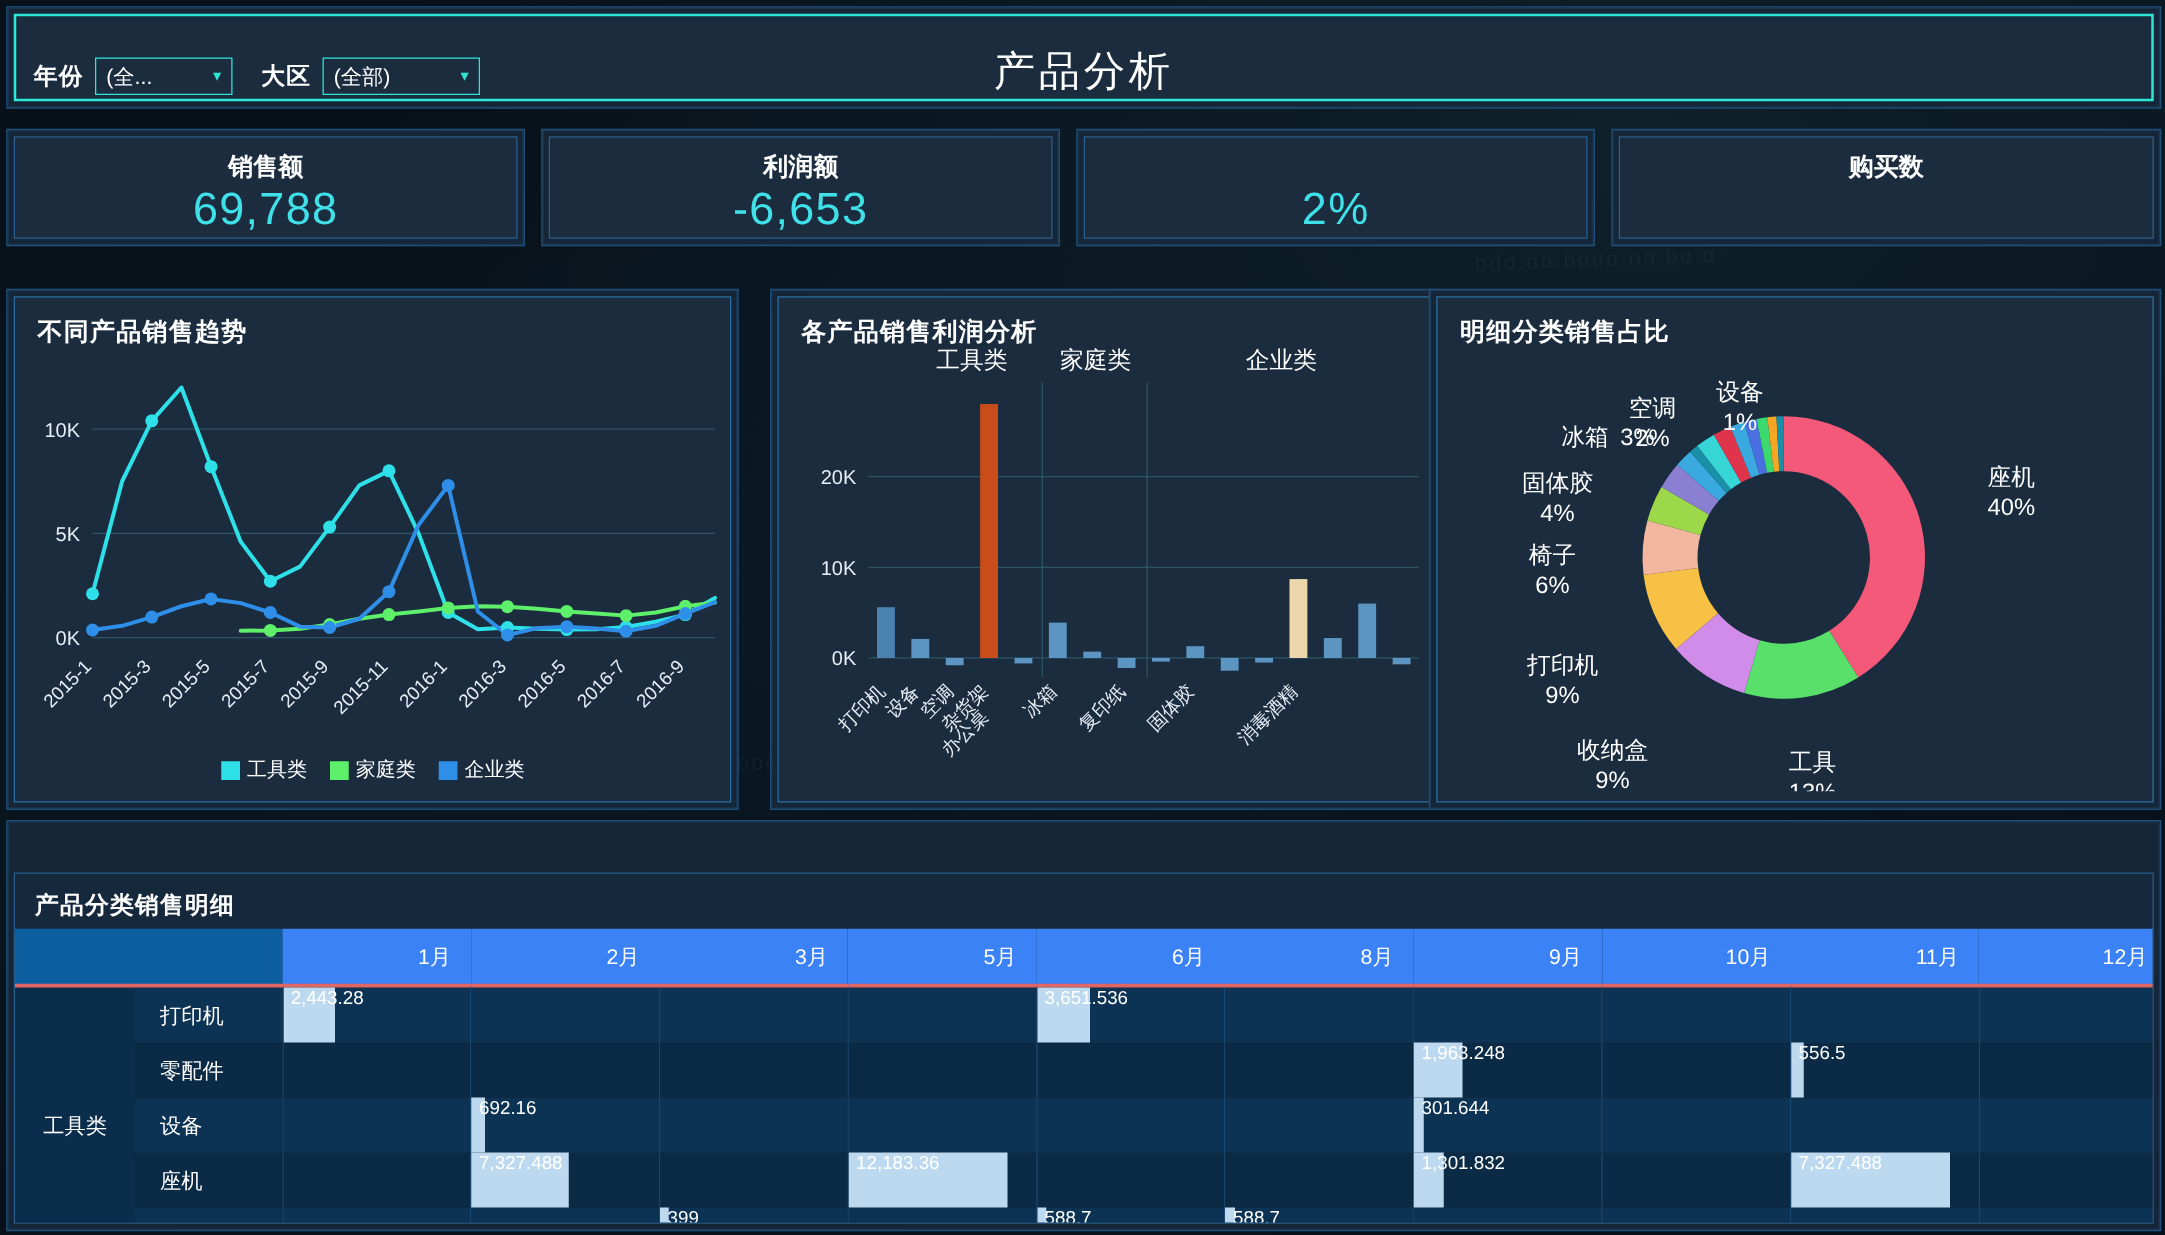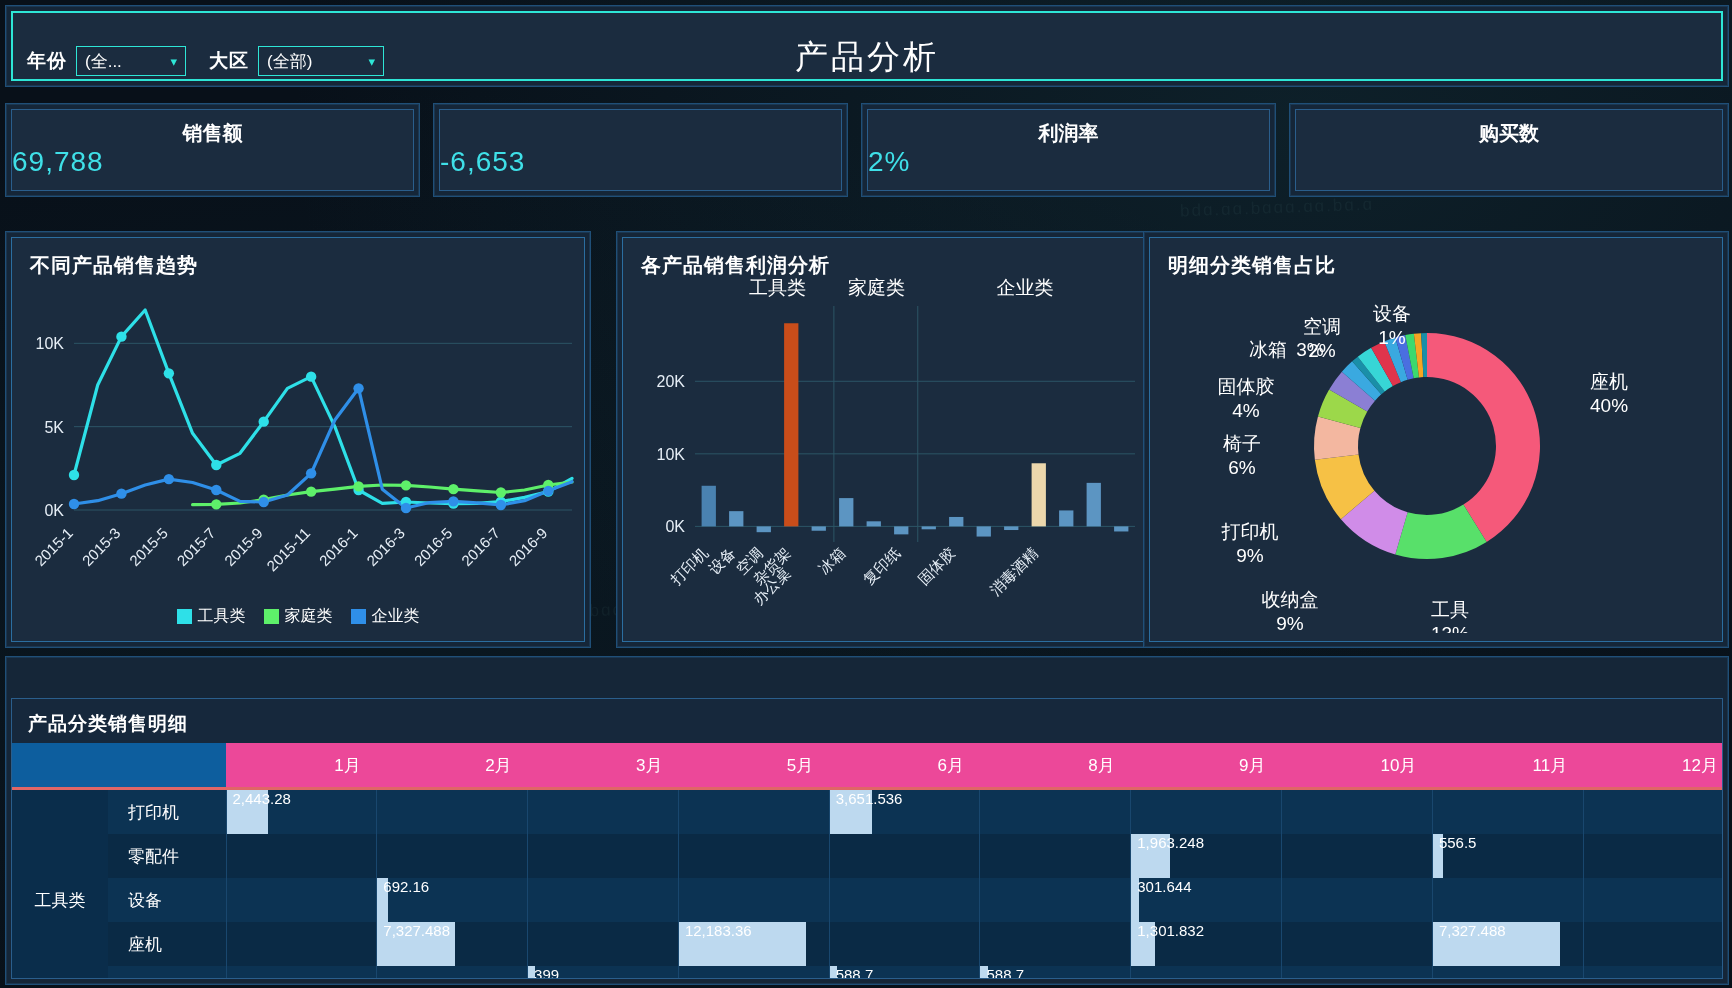--- a/index.html
+++ b/index.html
@@ -40,21 +40,21 @@
     display:flex;align-items:center;justify-content:space-between;
     border:1px solid #2ee6d6;background:#1b2c3f;
     height:28px;padding:0 8px;color:#ffffff;font-size:17px;
   }
   .caret{color:#2ee6d6;font-size:13px;margin-left:10px;}
 
   
   .kpi{top:103px;height:92px;}
   .kpi .panel-inner{border:1px solid #2a5e8c;background:#1b2c3f;}
   .kpi-label{position:absolute;left:0;right:0;top:10px;text-align:center;font-size:20px;font-weight:bold;color:#ffffff;}
-  .kpi-value{position:absolute;left:0;right:0;top:36px;text-align:left;font-size:28px;color:#3fe0e8;letter-spacing:1px;}
+  .kpi-value{position:absolute;left:0;right:0;top:36px;text-align:center;font-size:36px;color:#3fe0e8;letter-spacing:1px;}
   #kpi1{left:5px;width:413px;}
   #kpi2{left:433px;width:413px;}
   #kpi3{left:861px;width:413px;}
   #kpi4{left:1289px;width:438px;}
 
   
   #chart-line{left:5px;top:231px;width:584px;height:415px;}
   #chart-bar{left:600px;top:231px;width:533px;height:415px;margin-left:16px;}
   #chart-donut{left:1143px;top:231px;width:584px;height:415px;}
   .chart-title{position:absolute;left:18px;top:14px;font-size:20px;font-weight:bold;color:#ffffff;letter-spacing:1px;}
@@ -64,21 +64,21 @@
   .legend-item{display:flex;align-items:center;gap:6px;font-size:16px;color:#ffffff;}
   .legend-swatch{width:15px;height:15px;display:inline-block;}
 
   
   #table-panel{left:5px;top:656px;width:1722px;height:327px;}
   #table-panel .panel-inner{border:1px solid #2a5e8c;background:#16283c;overflow:hidden;margin-top:36px;}
   #table-title{position:absolute;left:16px;top:12px;font-size:19px;font-weight:bold;color:#ffffff;letter-spacing:1px;}
   #tbl{position:absolute;left:0;right:0;top:44px;}
   table{border-collapse:collapse;width:100%;table-layout:fixed;}
   thead th{
-    background:#ec4899;color:#ffffff;font-weight:normal;font-size:17px;
+    background:#3b82f6;color:#ffffff;font-weight:normal;font-size:17px;
     height:42px;text-align:right;padding-right:16px;
     border-bottom:3px solid #e06666;
   }
   thead th.corner{background:#0d5e9e;border-bottom:3px solid #e06666;}
   tbody td{height:44px;font-size:15px;color:#ffffff;padding:0;position:relative;vertical-align:middle;}
   td.cat{
     width:96px;text-align:center;font-size:17px;color:#ffffff;background:#0d3a5c;
     border-right:0;
   }
   td.sub{
@@ -122,26 +122,26 @@
 </div>
 
 <div class="panel kpi" id="kpi1">
   <div class="panel-inner">
     <div class="kpi-label">销售额</div>
     <div class="kpi-value">69,788</div>
   </div>
 </div>
 <div class="panel kpi" id="kpi2">
   <div class="panel-inner">
+    <div class="kpi-label">利润额</div>
     <div class="kpi-value">-6,653</div>
   </div>
 </div>
 <div class="panel kpi" id="kpi3">
   <div class="panel-inner">
-    <div class="kpi-label">利润率</div>
     <div class="kpi-value">2%</div>
   </div>
 </div>
 <div class="panel kpi" id="kpi4">
   <div class="panel-inner">
     <div class="kpi-label">购买数</div>
   </div>
 </div>
 
 <div class="panel" id="chart-line">

